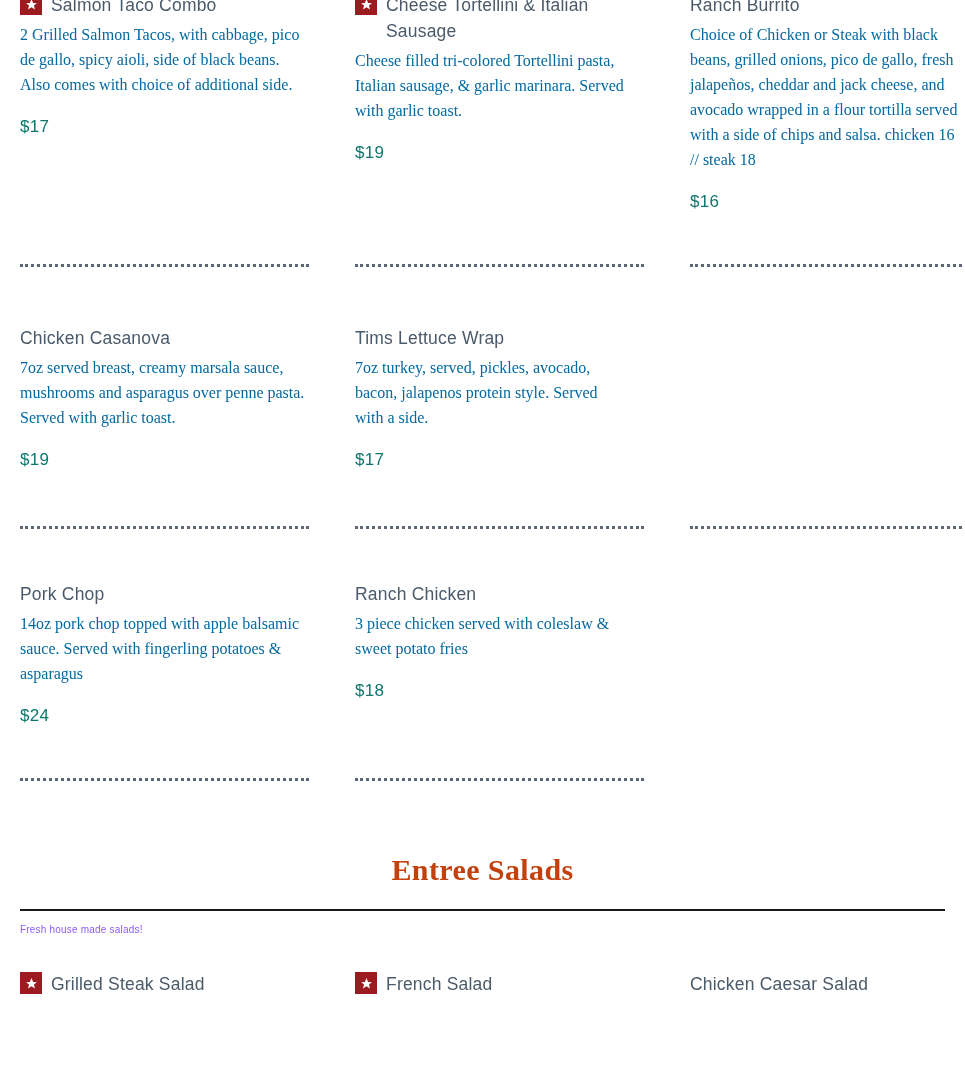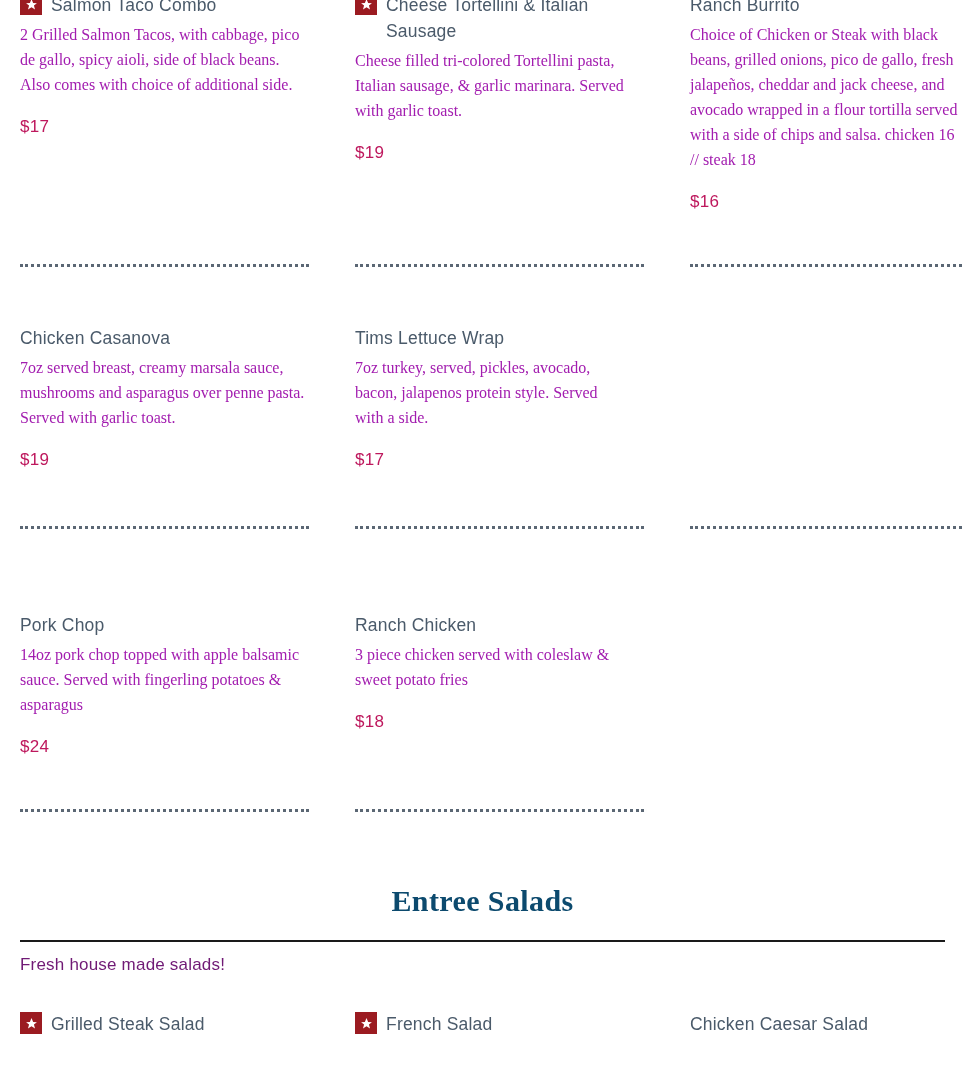--- a/index.html
+++ b/index.html
@@ -63,29 +63,29 @@
     font-weight: 400;
     color: #4a5a6a;
     line-height: 26px;
     letter-spacing: 0.2px;
   }
 
   .item-desc {
     font-family: "Liberation Serif", serif;
     font-size: 16px;
     line-height: 25px;
-    color: #a21caf;
+    color: #0369a1;
     margin: 4px 0 0 0;
     max-width: 285px;
   }
 
   .item-price {
     font-family: "Liberation Sans", sans-serif;
     font-size: 17px;
-    color: #be185d;
+    color: #0f766e;
     margin-top: 20px;
     letter-spacing: 0.3px;
   }
 
   .no-star .item-head {
     padding-left: 0;
   }
 
   
   .dot-rule {
@@ -103,34 +103,34 @@
   }
   .dot-cell { padding-right: 46px; }
   .dot-cell .dot-rule { width: 100%; }
 
   
   .section-title {
     text-align: center;
     font-family: "Liberation Serif", serif;
     font-size: 30px;
     font-weight: 700;
-    color: #0c4a6e;
+    color: #c2410c;
     letter-spacing: .4px;
     margin: 0;
     padding: 0;
   }
   .section-hr {
     border: 0;
     border-top: 2px solid #1a1a1a;
     margin: 22px 20px 0 20px;
   }
   .section-note {
     font-family: "Liberation Sans", sans-serif;
-    font-size: 17px;
-    color: #701a75;
+    font-size: 10px;
+    color: #8b5cf6;
     margin: 13px 8px 0 20px;
     letter-spacing: .2px;
   }
 </style>
 </head>
 <body>
 
 <div class="menu-page">
 
   <div class="item-grid" style="margin-top:-8px;">
@@ -205,21 +205,21 @@
         <hr class="dot-rule">
       </div>
     <div class="dot-cell">
         <hr class="dot-rule">
       </div>
     <div class="dot-cell" style="padding-right:0;">
         <hr class="dot-rule">
       </div>
   </div>
 
-  <div class="item-grid" style="margin-top:83px;">
+  <div class="item-grid" style="margin-top:52px;">
     <div class="menu-item no-star">
       <div class="item-head">
         <span class="item-name">Pork Chop</span>
       </div>
       <p class="item-desc">14oz pork chop topped with apple balsamic sauce. Served with fingerling potatoes &amp; asparagus</p>
       <div class="item-price">$24</div>
     </div>
 
     <div class="menu-item no-star">
       <div class="item-head">

